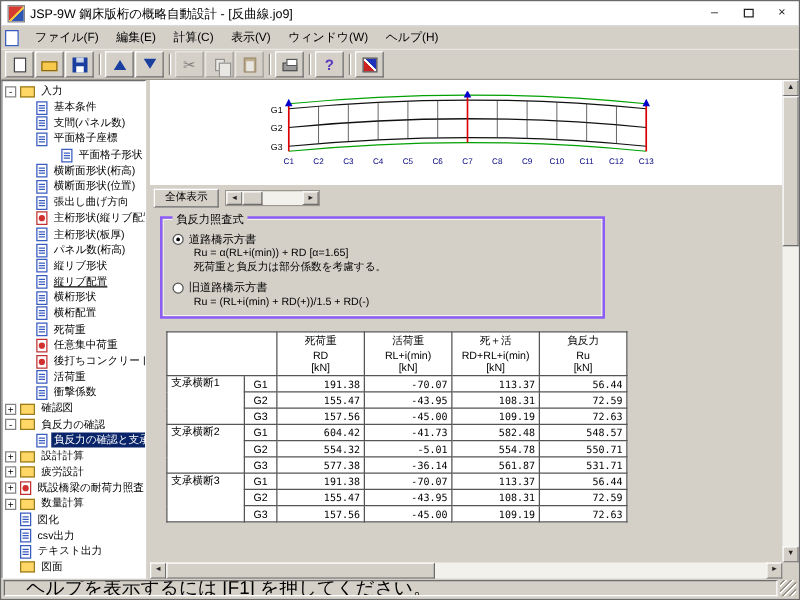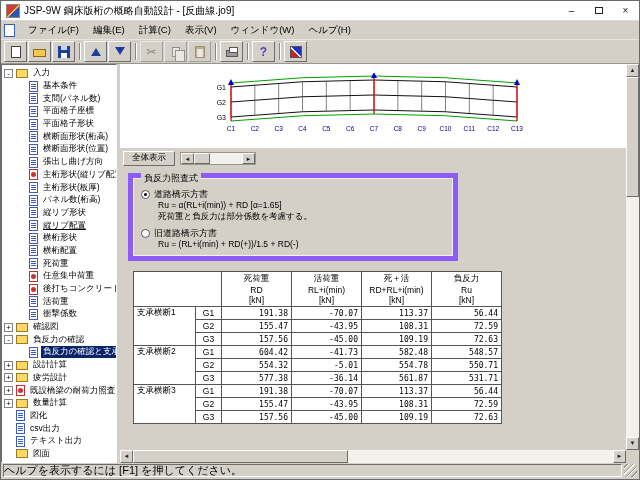--- a/index.html
+++ b/index.html
@@ -72,21 +72,21 @@
   .canvas{height:84px;background:#fff;display:flex;align-items:center;justify-content:center;overflow:hidden;}
   .canvas-controls{height:18px;display:flex;align-items:center;gap:5px;padding:2px 0 0 3px;}
   .fit-btn{height:15px;padding:0 8px;background:#d4d0c8;border:1px solid;
     border-color:#ffffff #6d6d6d #6d6d6d #ffffff;font-size:8.5px;font-family:inherit;}
   .mini-scroll{width:76px;height:13px;display:flex;background:#f3f1ec;border:1px solid #9a968e;}
   .sb-btn{width:13px;height:100%;flex:none;background:#d4d0c8;border:1px solid;
     border-color:#ffffff #6d6d6d #6d6d6d #ffffff;font-size:6px;line-height:10px;text-align:center;color:#222;}
   .mini-thumb{width:16px;height:100%;background:#d4d0c8;border:1px solid;
     border-color:#ffffff #6d6d6d #6d6d6d #ffffff;}
   
-  .groupbox{position:relative;margin:7px 0 0 8px;width:330px;border:5px solid #8b5cf6;
+  .groupbox{position:relative;margin:7px 0 0 8px;width:356px;border:2px solid #8b5cf6;
     box-shadow:inset 0 0 0 1px #f4f2ee;padding:10px 6px 6px 8px;}
   .gb-title{position:absolute;top:-6px;left:8px;background:#d4d0c8;padding:0 3px;font-size:9px;}
   .radio-row{display:flex;align-items:center;gap:4px;height:12px;}
   .radio{width:9px;height:9px;border-radius:50%;border:1px solid #555;background:#fff;position:relative;flex:none;}
   .radio.checked::after{content:"";position:absolute;left:2px;top:2px;width:3px;height:3px;border-radius:50%;background:#000;}
   .formula-line{margin-left:17px;height:11px;line-height:11px;font-size:8.5px;white-space:nowrap;}
   .opt-gap{height:5px;}
   
   .table-wrap{margin:10px 0 0 13px;}
   table.result{border-collapse:collapse;background:#fff;font-size:8.5px;table-layout:fixed;}
@@ -106,21 +106,21 @@
   .v-thumb{position:absolute;left:0;top:13px;width:13px;height:120px;background:#d4d0c8;
     border:1px solid;border-color:#ffffff #6d6d6d #6d6d6d #ffffff;}
   .h-thumb{width:215px;height:13px;background:#d4d0c8;border:1px solid;
     border-color:#ffffff #6d6d6d #6d6d6d #ffffff;}
   .hscroll .spring{flex:1;}
   .corner-box{position:absolute;right:0;bottom:0;width:13px;height:13px;background:#d4d0c8;}
   
   .statusbar{position:absolute;left:0;right:0;bottom:0;height:16px;background:#d4d0c8;
     display:flex;align-items:stretch;padding:1px 2px 2px 2px;gap:2px;}
   .status-field{flex:1;border:1px solid;border-color:#6d6d6d #ffffff #ffffff #6d6d6d;
-    display:flex;align-items:center;padding-left:0;font-size:11px;white-space:nowrap;overflow:hidden;}
+    display:flex;align-items:center;padding-left:17px;font-size:15px;white-space:nowrap;overflow:hidden;}
   .grip{width:13px;background:repeating-linear-gradient(135deg,transparent 0 2px,#979389 2px 3px,#fff 3px 4px);}
 </style>
 </head>
 <body>
 
 <div class="window">
 
   <div class="titlebar">
     <div class="app-icon"></div>
     <div class="title-text">JSP-9W 鋼床版桁の概略自動設計 - [反曲線.jo9]</div>
@@ -215,21 +215,21 @@
       <div class="tree-row" style="padding-left: 15px;">
         <span class="expander hidden"></span>
         <span class="tico doc"></span>
         <span class="tlabel">支間(パネル数)</span>
       </div>
       <div class="tree-row" style="padding-left: 15px;">
         <span class="expander hidden"></span>
         <span class="tico doc"></span>
         <span class="tlabel">平面格子座標</span>
       </div>
-      <div class="tree-row" style="padding-left: 15px;">
+      <div class="tree-row" style="padding-left: 15px; justify-content: flex-end;">
         <span class="expander hidden"></span>
         <span class="tico doc"></span>
         <span class="tlabel">平面格子形状</span>
       </div>
       <div class="tree-row" style="padding-left: 15px;">
         <span class="expander hidden"></span>
         <span class="tico doc"></span>
         <span class="tlabel">横断面形状(桁高)</span>
       </div>
       <div class="tree-row" style="padding-left: 15px;">

